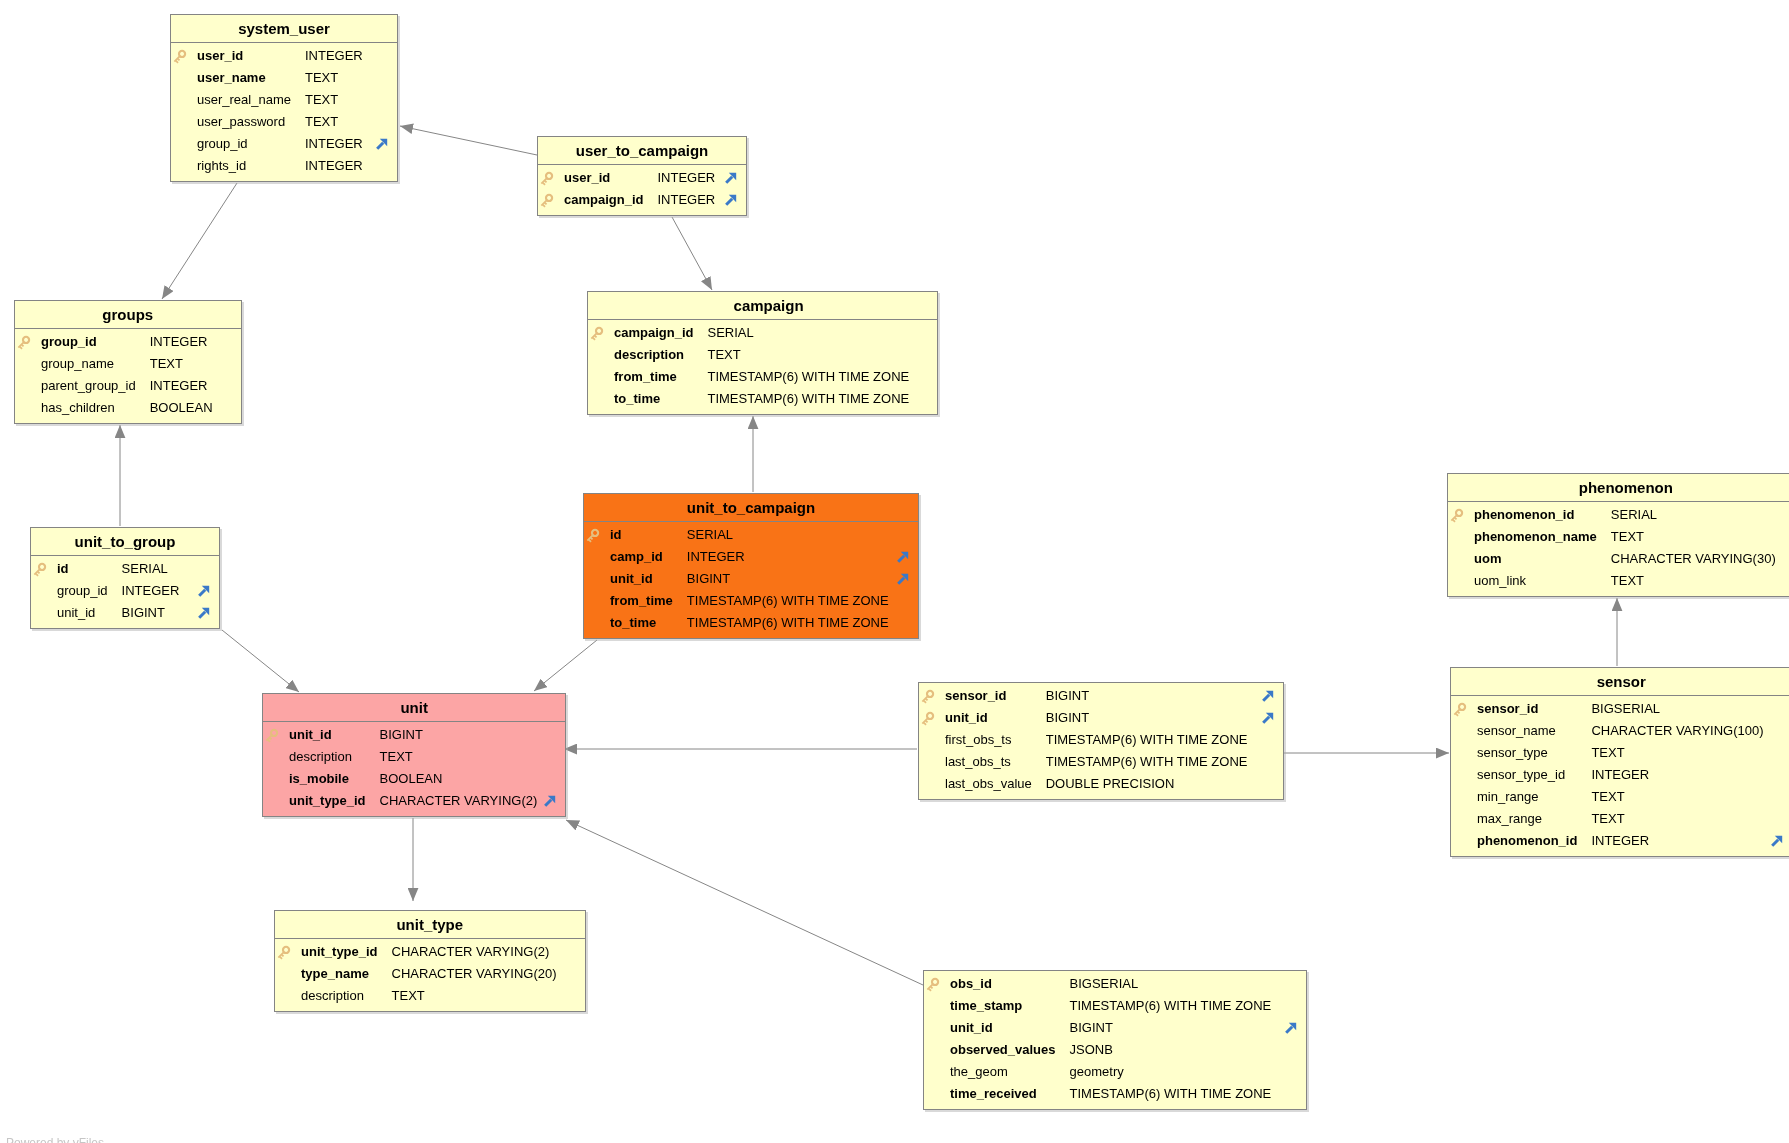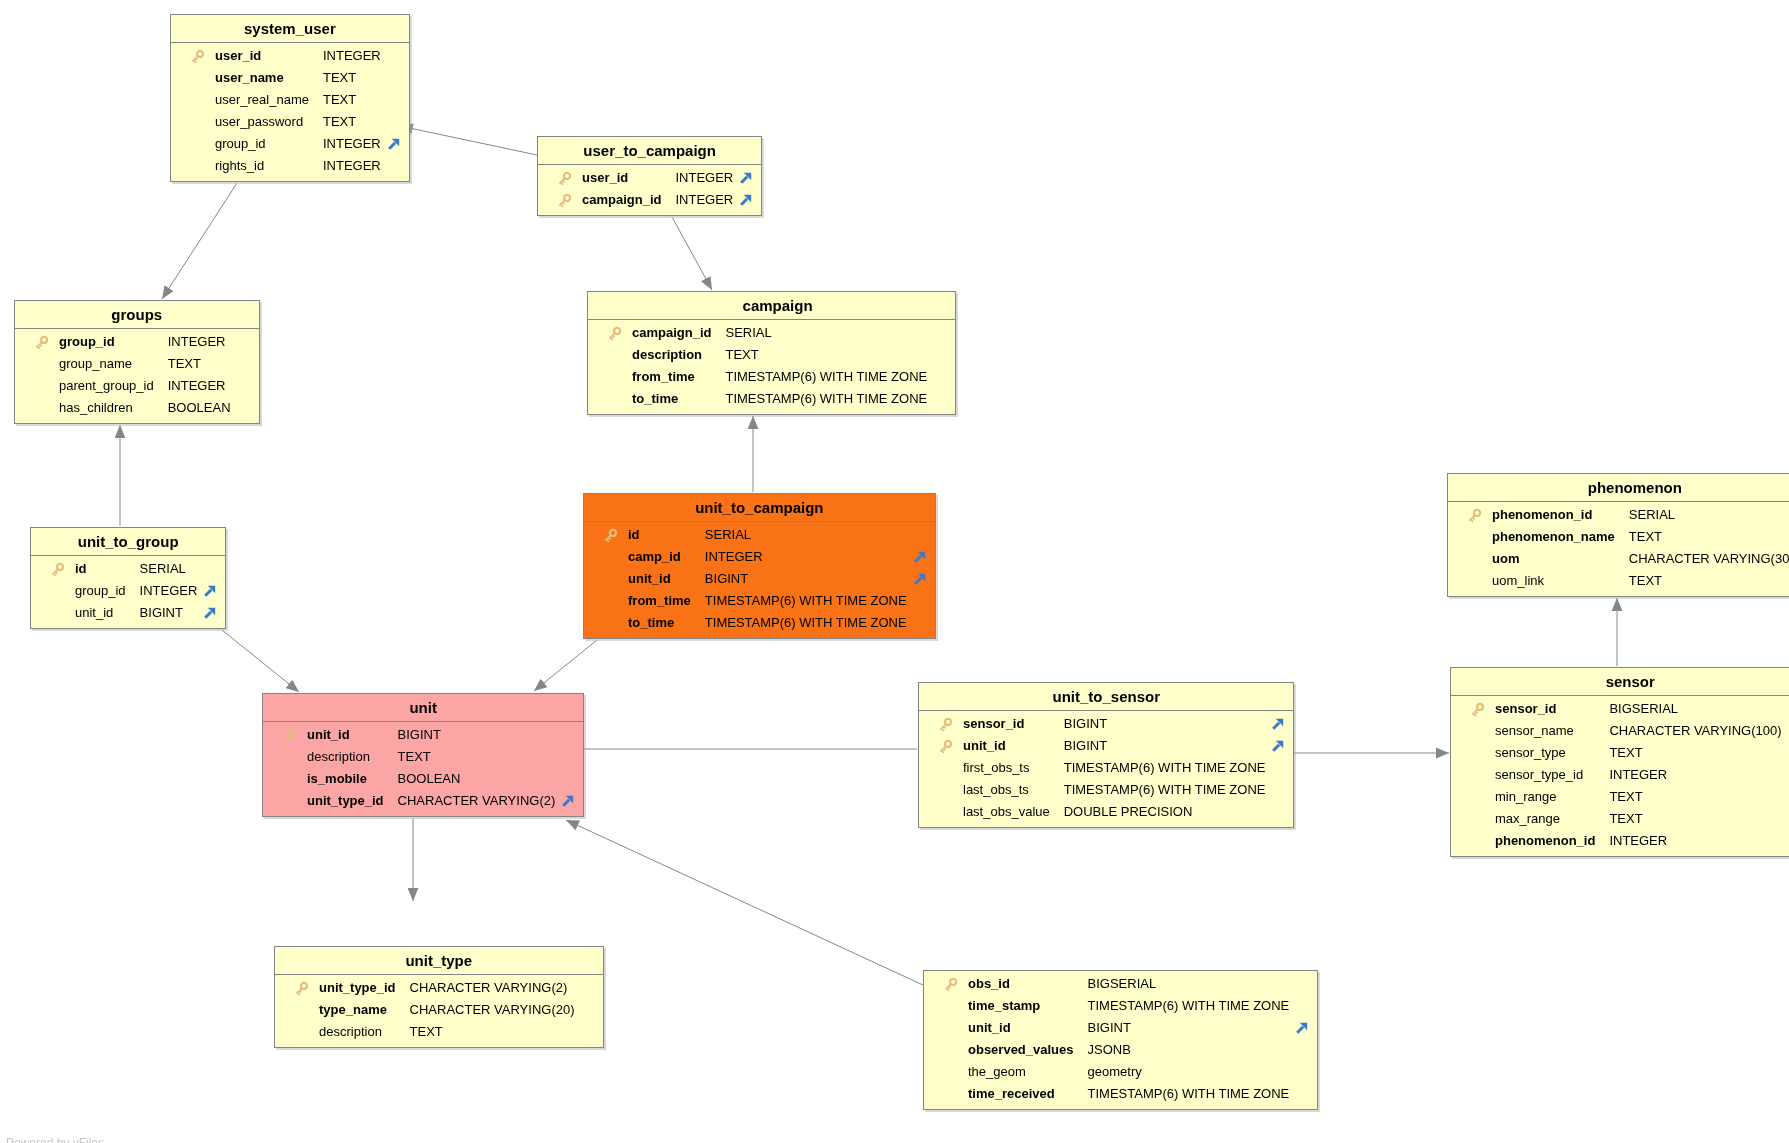--- a/index.html
+++ b/index.html
@@ -15,21 +15,20 @@
   .entity-title {
     height:27px; line-height:27px;
     text-align:center; font-weight:bold; font-size:15px; color:#000;
     border-bottom:1px solid #848484;
     white-space:nowrap;
   }
   .entity-body {
     display:grid;
     grid-template-columns:26px max-content 1fr 20px;
     padding:2px 8px 4px 0;
-    margin-left:18px;
   }
   .row { display:contents; }
   .cell { height:22px; line-height:22px; font-size:13px; color:#000; white-space:nowrap; }
   .cell.icon { display:flex; align-items:center; }
   .cell.name { padding-right:14px; }
   .cell.name.bold { font-weight:bold; }
   .cell.type { text-align:left; }
   .cell.fk { display:flex; align-items:center; justify-content:flex-end; }
   .watermark {
     position:absolute; left:6px; top:1136px;
@@ -229,21 +228,20 @@
         <div class="row"><span class="cell icon"></span><span class="cell name bold">is_mobile</span><span class="cell type">BOOLEAN</span><span class="cell fk"></span></div>
         <div class="row"><span class="cell icon"></span><span class="cell name bold">unit_type_id</span><span class="cell type">CHARACTER VARYING(2)</span><span class="cell fk">
             <svg width="14" height="14" viewBox="0 0 14 14">
               <path d="M2.2 11.8 L8.2 5.8" stroke="#3A79C8" stroke-width="3"></path>
               <path d="M4.8 1.8 L12.2 1.8 L12.2 9.2 Z" fill="#3A79C8"></path>
             </svg>
           </span></div>
       </div>
     </div>
     <div class="entity" style="left: 918px; top: 682px; min-width: 366px; background: rgb(255, 255, 204); border-color: rgb(132, 132, 132);">
-      <div class="entity-title" style="border-bottom-color: rgb(132, 132, 132);">unit_to_sensor</div>
       <div class="entity-body">
         <div class="row"><span class="cell icon">
             <svg width="17" height="17" viewBox="0 0 16 16">
               <g transform="rotate(-45 8 8)">
                 <circle cx="11.4" cy="8" r="2.9" fill="none" stroke="#E5BE7E" stroke-width="2"></circle>
                 <rect x="1.2" y="7.1" width="7.6" height="1.8" fill="#E5BE7E"></rect>
                 <rect x="2.0" y="8.6" width="1.6" height="2.6" fill="#E5BE7E"></rect>
                 <rect x="4.6" y="8.6" width="1.6" height="2.0" fill="#E5BE7E"></rect>
               </g>
             </svg>
@@ -310,21 +308,21 @@
                 <rect x="2.0" y="8.6" width="1.6" height="2.6" fill="#E5BE7E"></rect>
                 <rect x="4.6" y="8.6" width="1.6" height="2.0" fill="#E5BE7E"></rect>
               </g>
             </svg>
           </span><span class="cell name bold">phenomenon_id</span><span class="cell type">SERIAL</span><span class="cell fk"></span></div>
         <div class="row"><span class="cell icon"></span><span class="cell name bold">phenomenon_name</span><span class="cell type">TEXT</span><span class="cell fk"></span></div>
         <div class="row"><span class="cell icon"></span><span class="cell name bold">uom</span><span class="cell type">CHARACTER VARYING(30)</span><span class="cell fk"></span></div>
         <div class="row"><span class="cell icon"></span><span class="cell name">uom_link</span><span class="cell type">TEXT</span><span class="cell fk"></span></div>
       </div>
     </div>
-    <div class="entity" style="left: 274px; top: 946px; min-width: 290px; background: rgb(255, 255, 204); border-color: rgb(132, 132, 132);">
+    <div class="entity" style="left: 274px; top: 910px; min-width: 290px; background: rgb(255, 255, 204); border-color: rgb(132, 132, 132);">
       <div class="entity-title" style="border-bottom-color: rgb(132, 132, 132);">unit_type</div>
       <div class="entity-body">
         <div class="row"><span class="cell icon">
             <svg width="17" height="17" viewBox="0 0 16 16">
               <g transform="rotate(-45 8 8)">
                 <circle cx="11.4" cy="8" r="2.9" fill="none" stroke="#E5BE7E" stroke-width="2"></circle>
                 <rect x="1.2" y="7.1" width="7.6" height="1.8" fill="#E5BE7E"></rect>
                 <rect x="2.0" y="8.6" width="1.6" height="2.6" fill="#E5BE7E"></rect>
                 <rect x="4.6" y="8.6" width="1.6" height="2.0" fill="#E5BE7E"></rect>
               </g>

